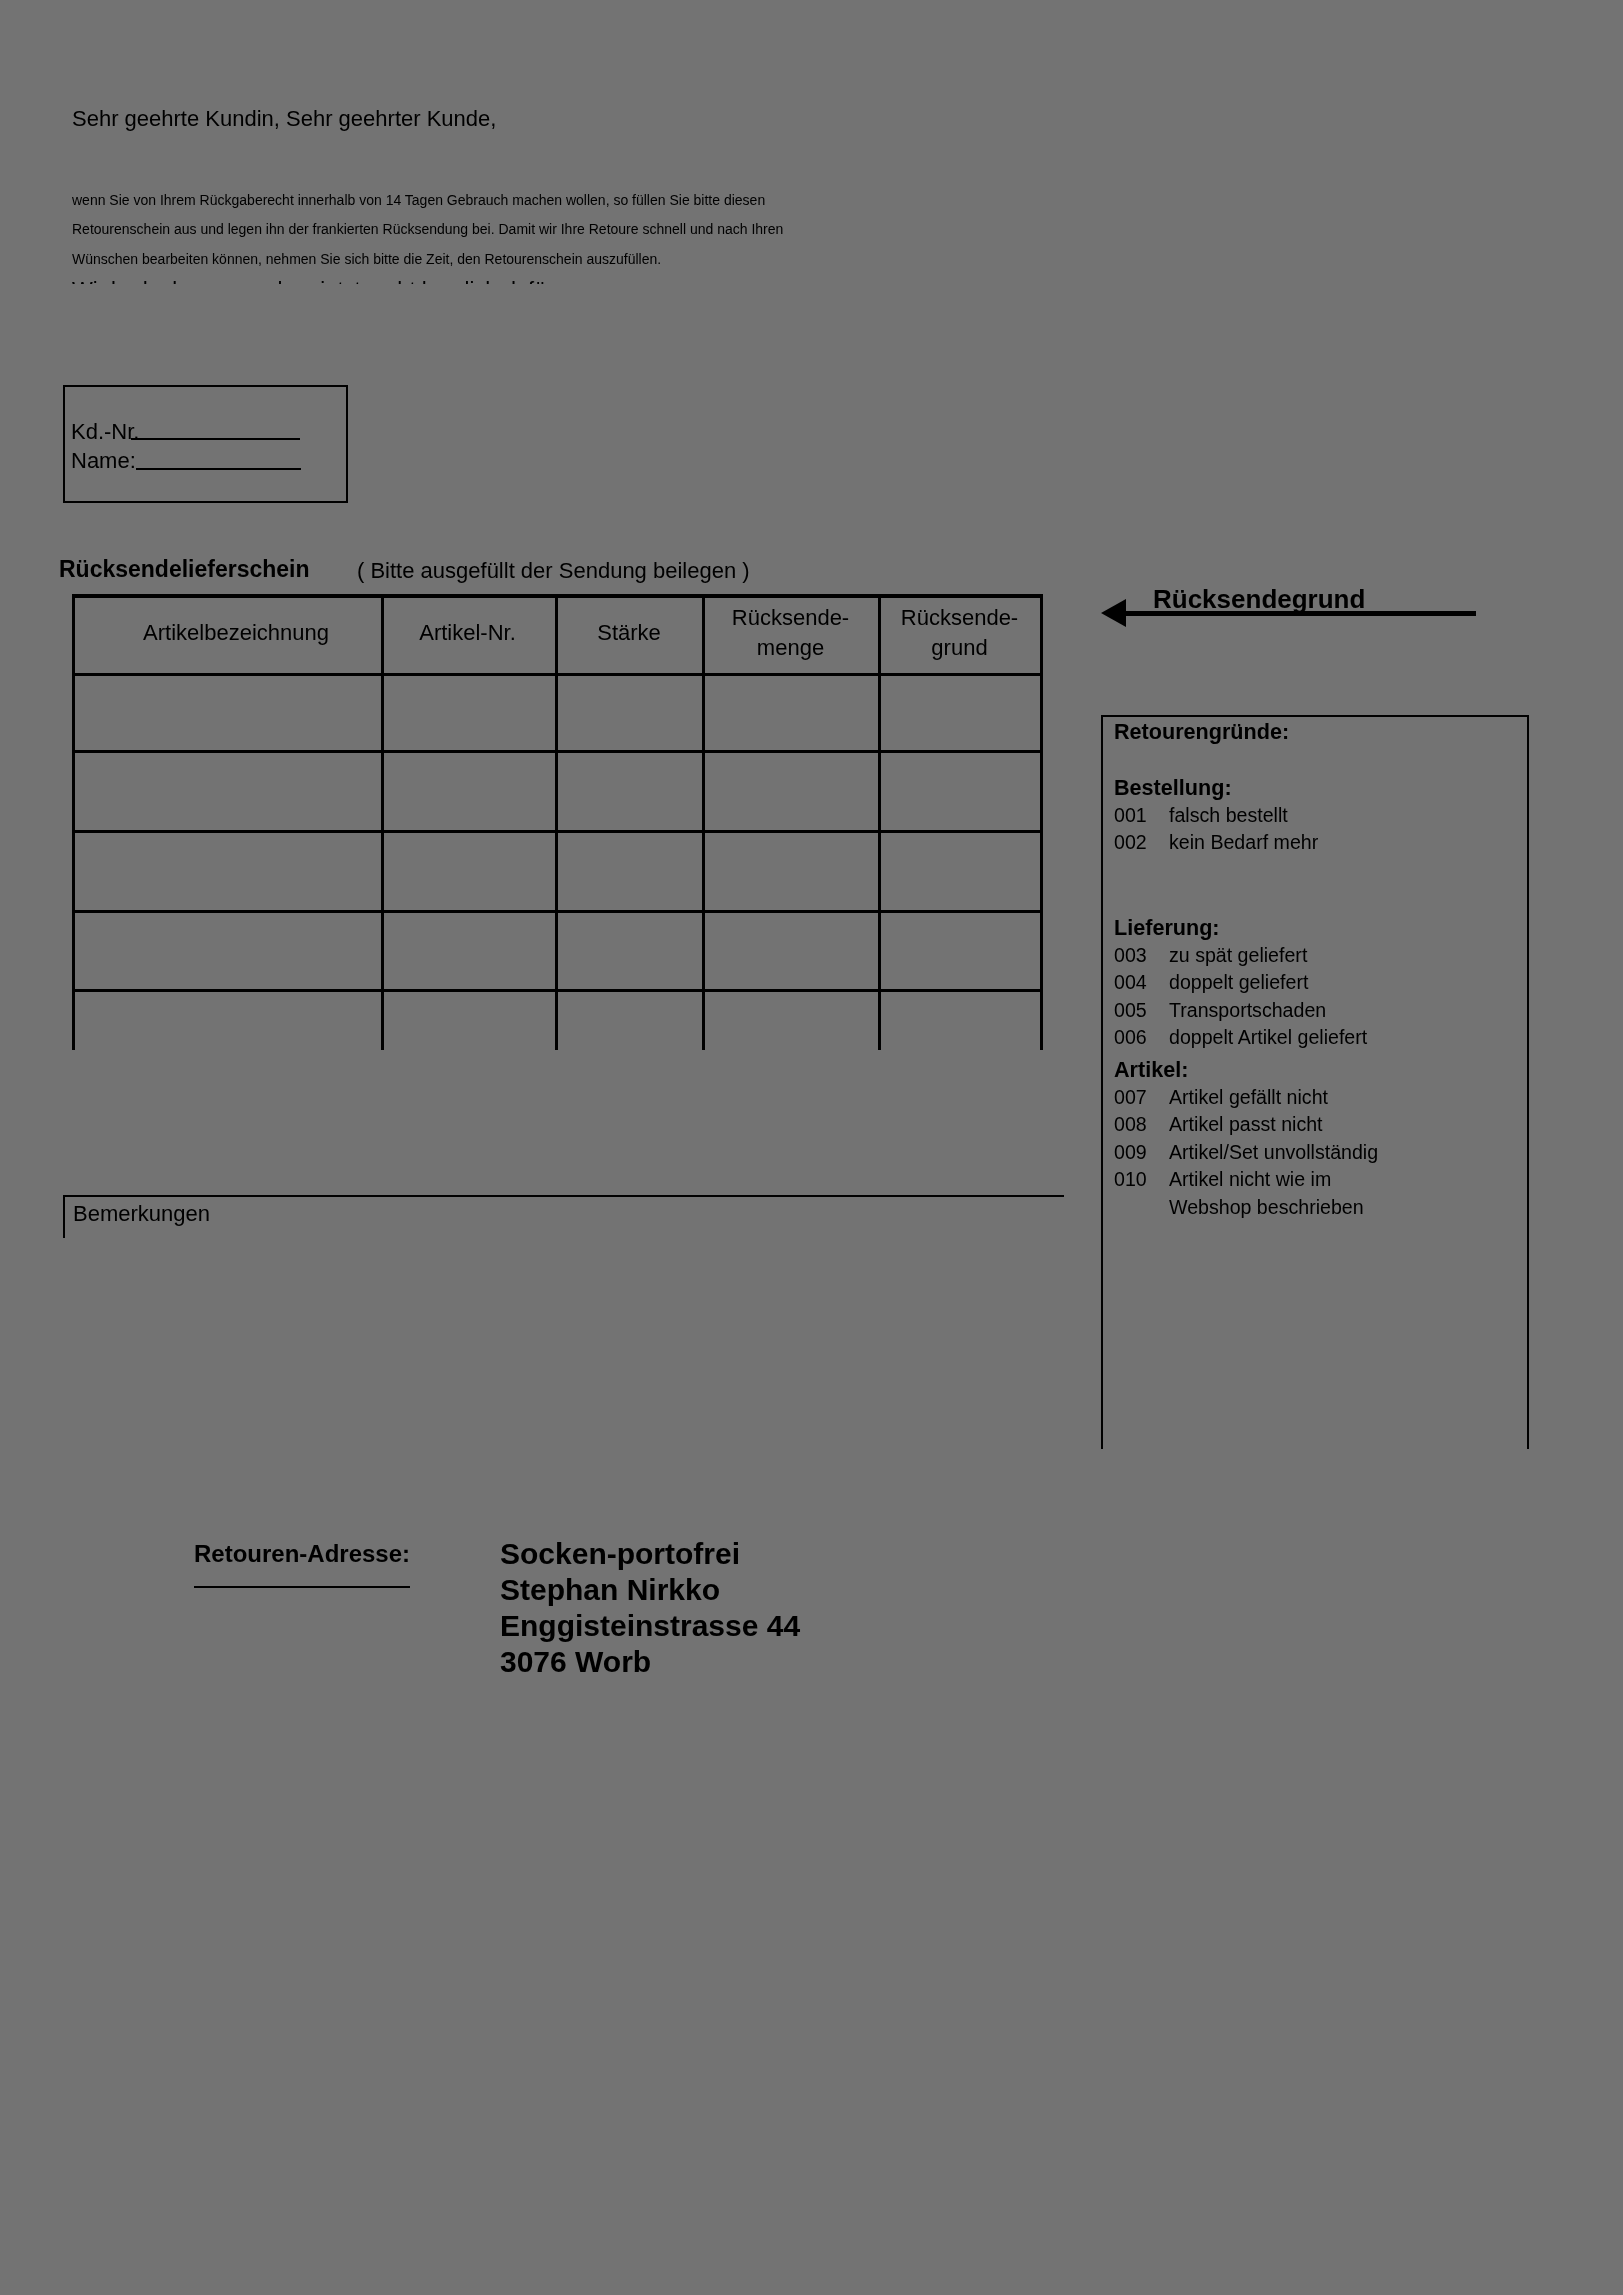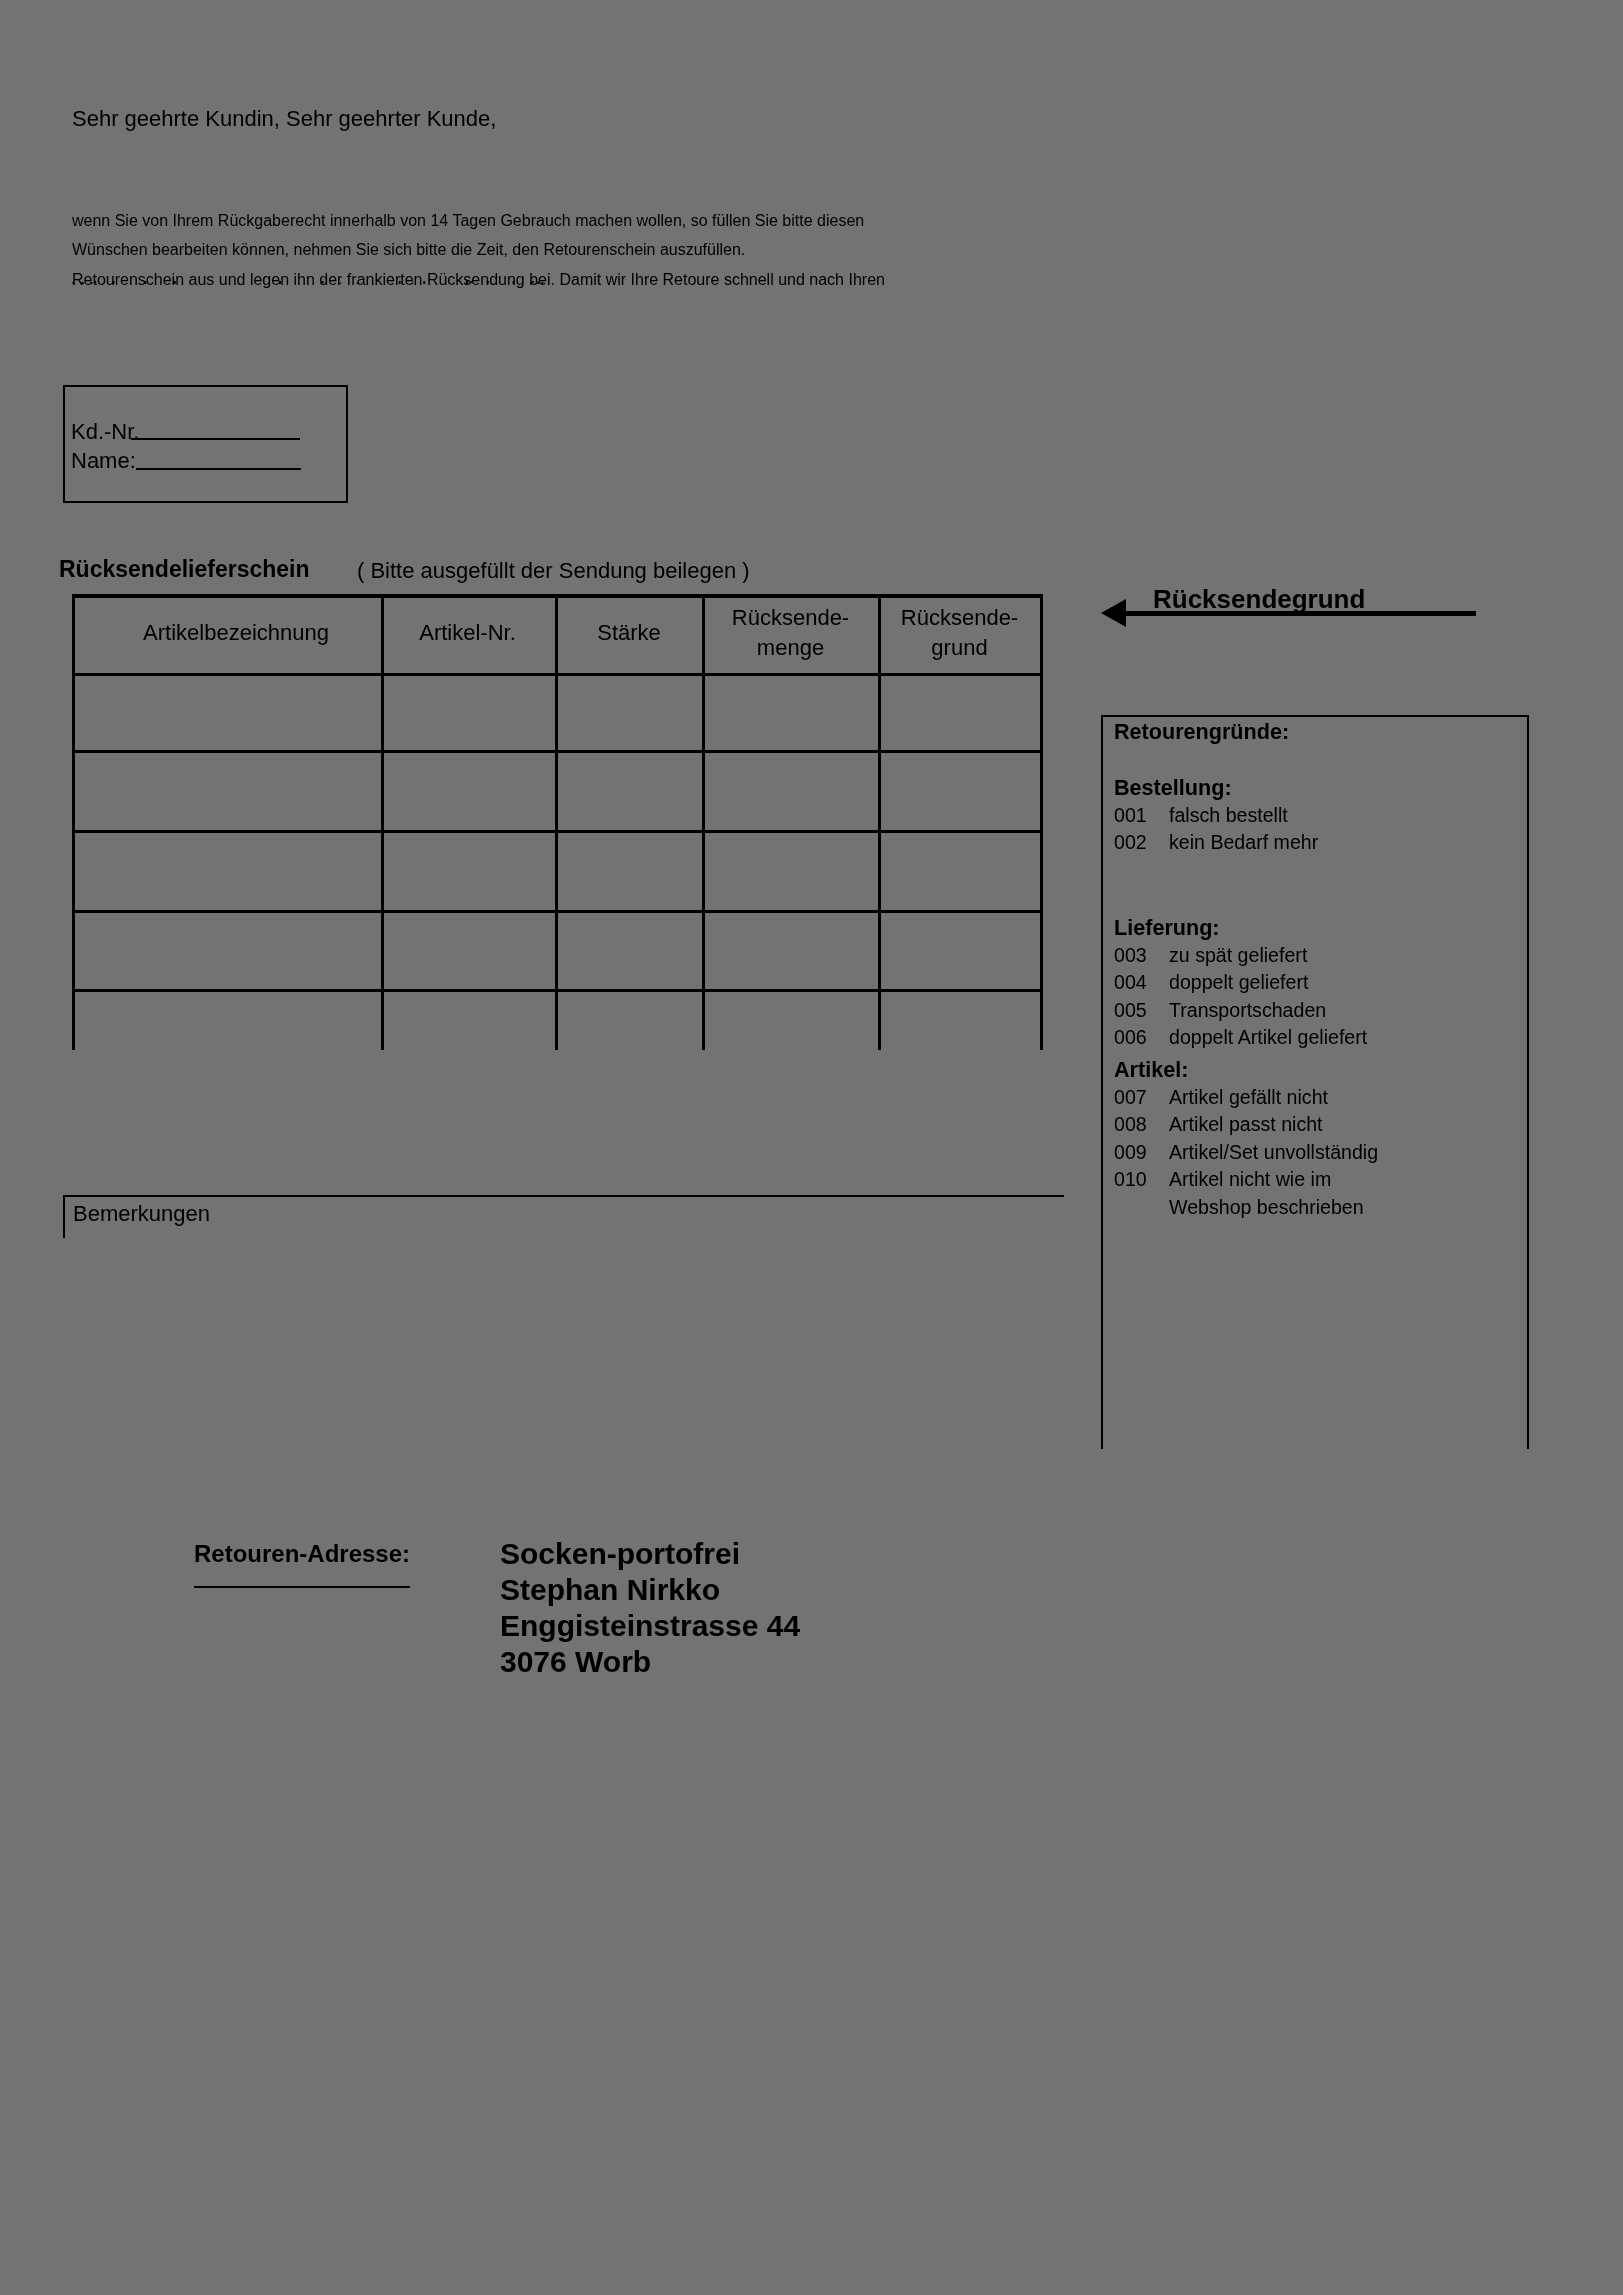--- a/index.html
+++ b/index.html
@@ -9,21 +9,21 @@
     background:#737373;
     color:#000000;
     font-family:"Liberation Sans", sans-serif;
     overflow:hidden;
   }
   .abs{position:absolute;}
   .nw{white-space:nowrap;}
   .hline{position:absolute;background:#000;}
   .vline{position:absolute;background:#000;}
   #greeting{left:72px;top:106px;font-size:22px;}
-  #intro{left:72px;top:186px;font-size:16px;margin-top:20px;}
+  #intro{left:72px;top:186px;font-size:14px;}
   #intro .iline{height:29.4px;line-height:29.4px;white-space:nowrap;}
   #clipline{left:72px;top:275px;height:8.5px;overflow:hidden;font-size:22px;line-height:29.4px;white-space:nowrap;}
   #kdbox{left:63px;top:385px;width:281px;height:114px;border:2px solid #000;}
   #kd-label{left:71px;top:419px;font-size:22px;}
   #name-label{left:71px;top:448px;font-size:22px;}
   #dn-title{left:59px;top:556px;font-size:23px;font-weight:bold;}
   #dn-subtitle{left:357px;top:558px;font-size:22px;}
   .thcell{position:absolute;display:flex;flex-direction:column;align-items:center;justify-content:center;font-size:22px;line-height:30px;text-align:center;}
   #rg-label{left:1153px;top:584px;font-size:26px;font-weight:bold;}
   #arrow-shaft{left:1120px;top:611px;width:356px;height:5.2px;background:#000;}
@@ -40,22 +40,22 @@
 </style>
 </head>
 <body>
 
 <div id="page">
 
   <div id="greeting" class="abs nw">Sehr geehrte Kundin, Sehr geehrter Kunde,</div>
 
   <div id="intro" class="abs">
       <div class="iline">wenn Sie von Ihrem Rückgaberecht innerhalb von 14 Tagen Gebrauch machen wollen, so füllen Sie bitte diesen</div>
+      <div class="iline">Retourenschein aus und legen ihn der frankierten Rücksendung bei. Damit wir Ihre Retoure schnell und nach Ihren</div>
       <div class="iline">Wünschen bearbeiten können, nehmen Sie sich bitte die Zeit, den Retourenschein auszufüllen.</div>
-      <div class="iline">Retourenschein aus und legen ihn der frankierten Rücksendung bei. Damit wir Ihre Retoure schnell und nach Ihren</div>
     </div>
   <div id="clipline" class="abs">
     <span>Wir bedanken uns schon jetzt recht herzlich dafür</span>
   </div>
 
   <div id="kdbox" class="abs"></div>
   <div id="kd-label" class="abs nw">Kd.-Nr.</div>
   <div class="hline" style="left:131px;top:438px;width:169px;height:2px;"></div>
   <div id="name-label" class="abs nw">Name:</div>
   <div class="hline" style="left:136px;top:468px;width:165px;height:2px;"></div>

